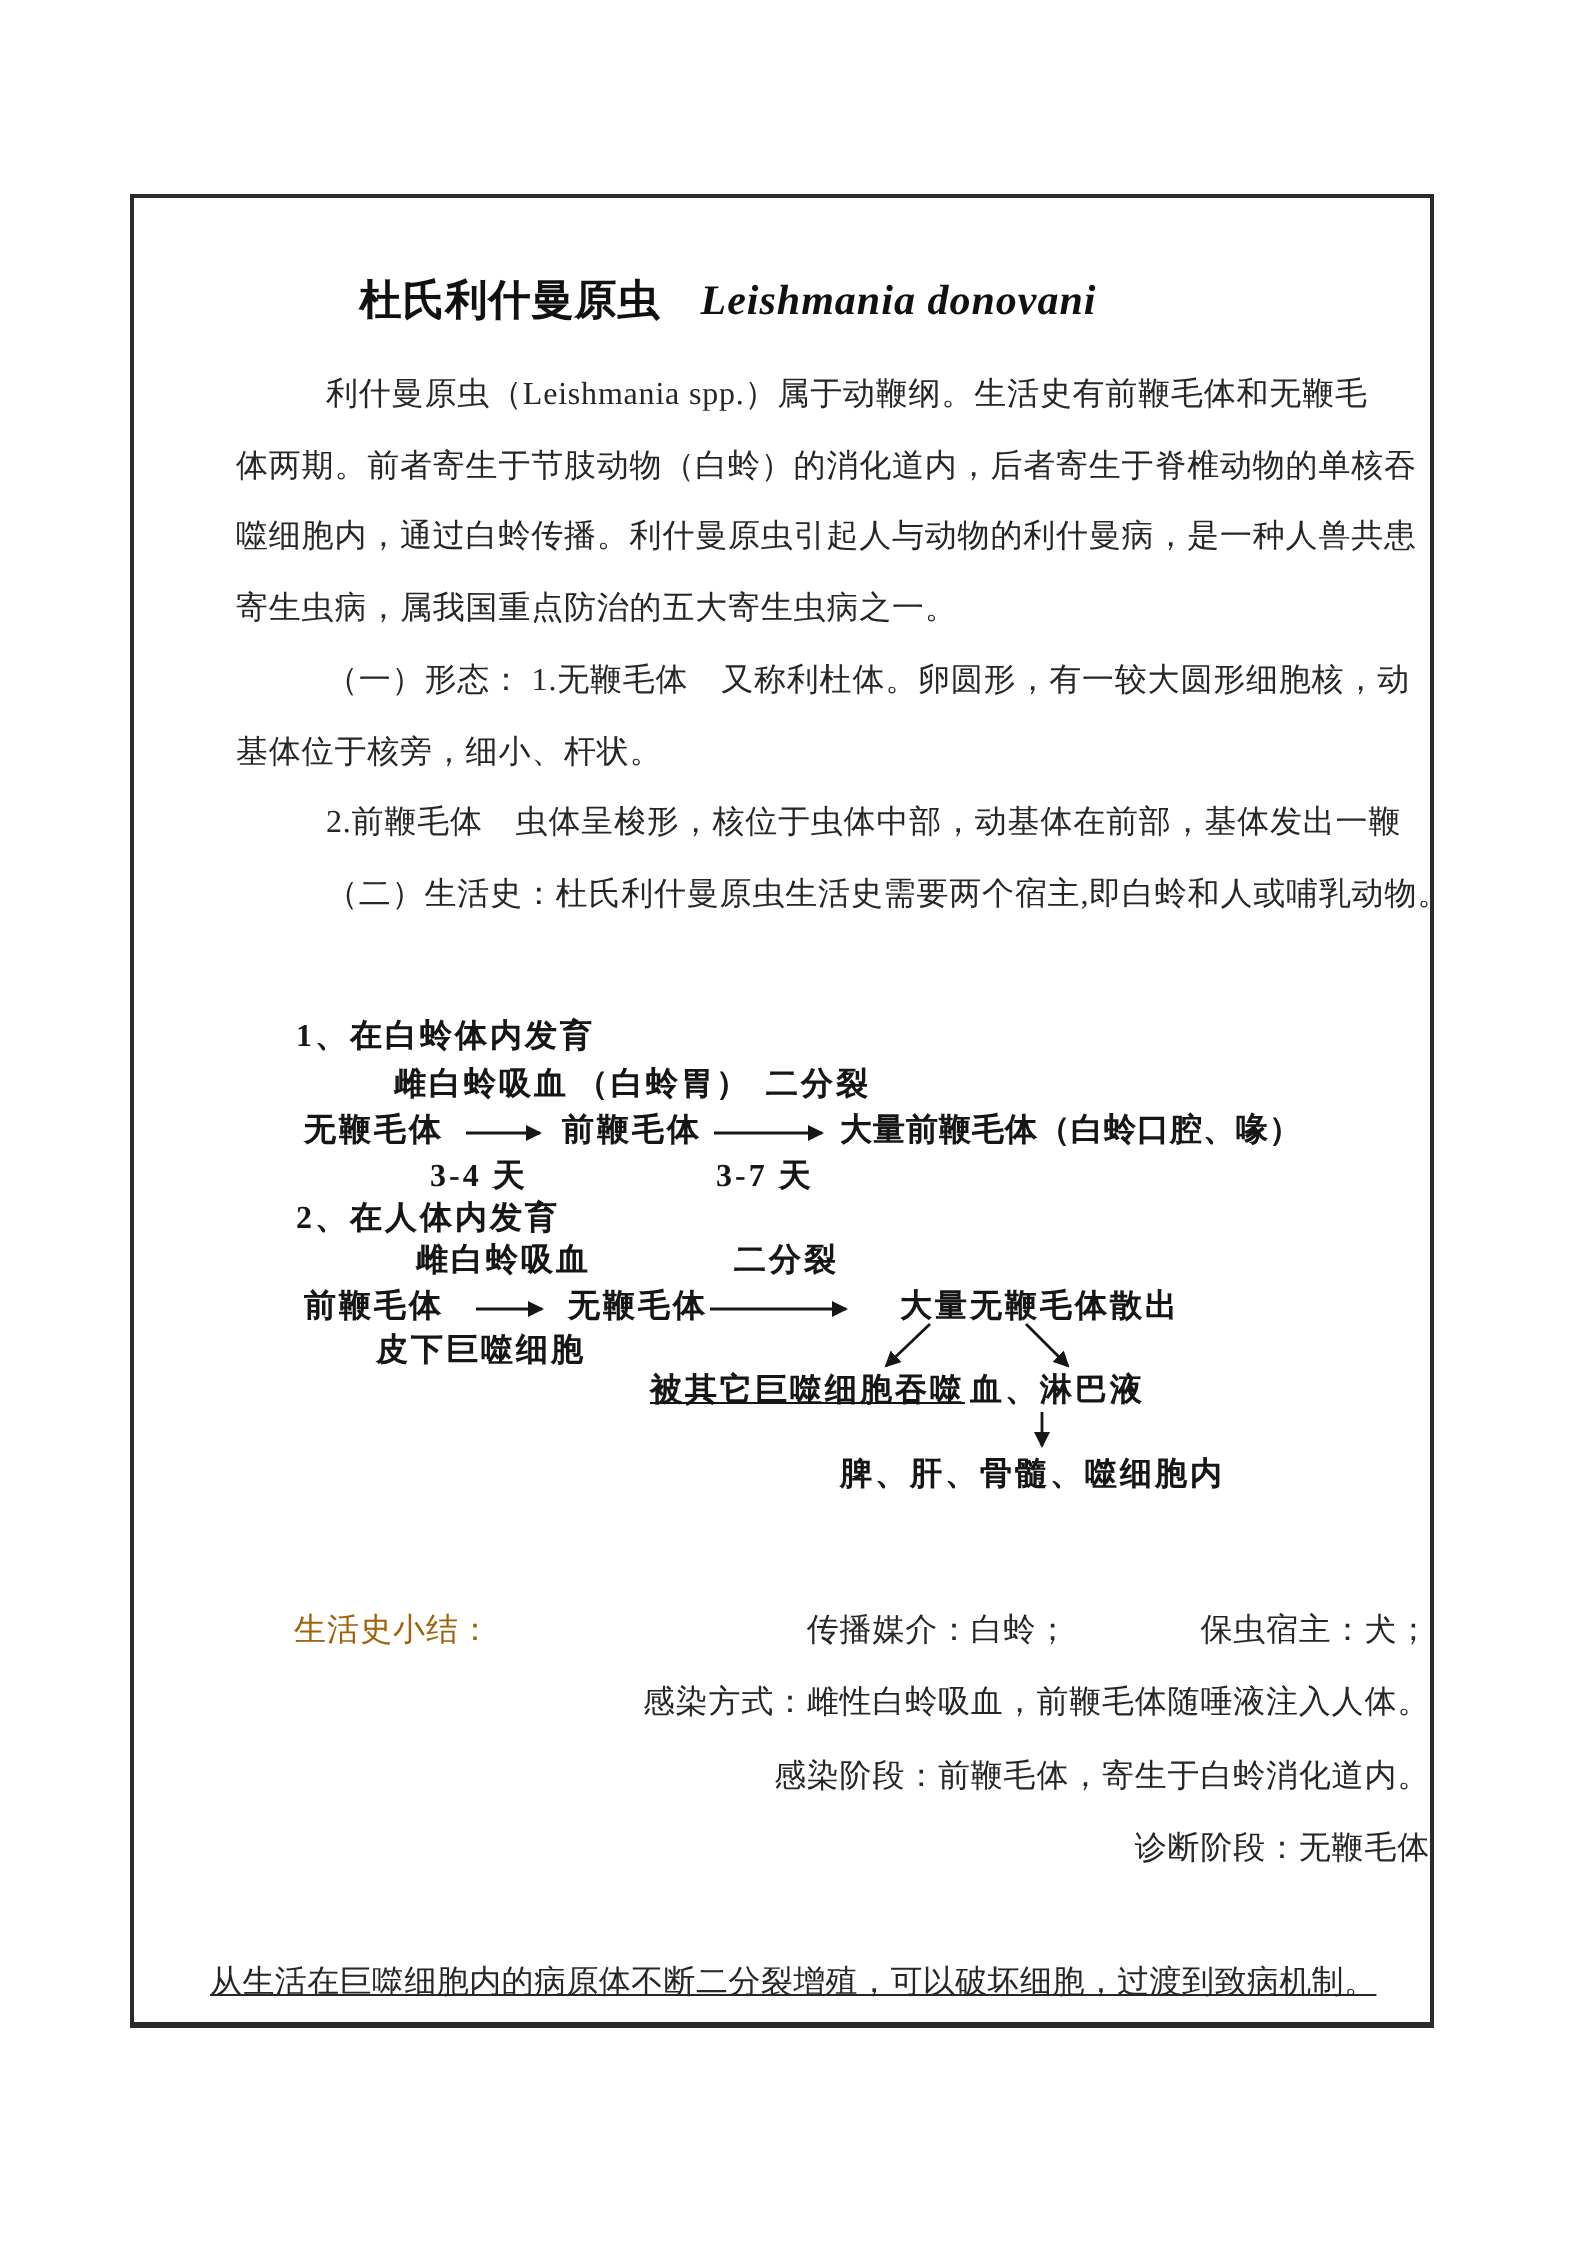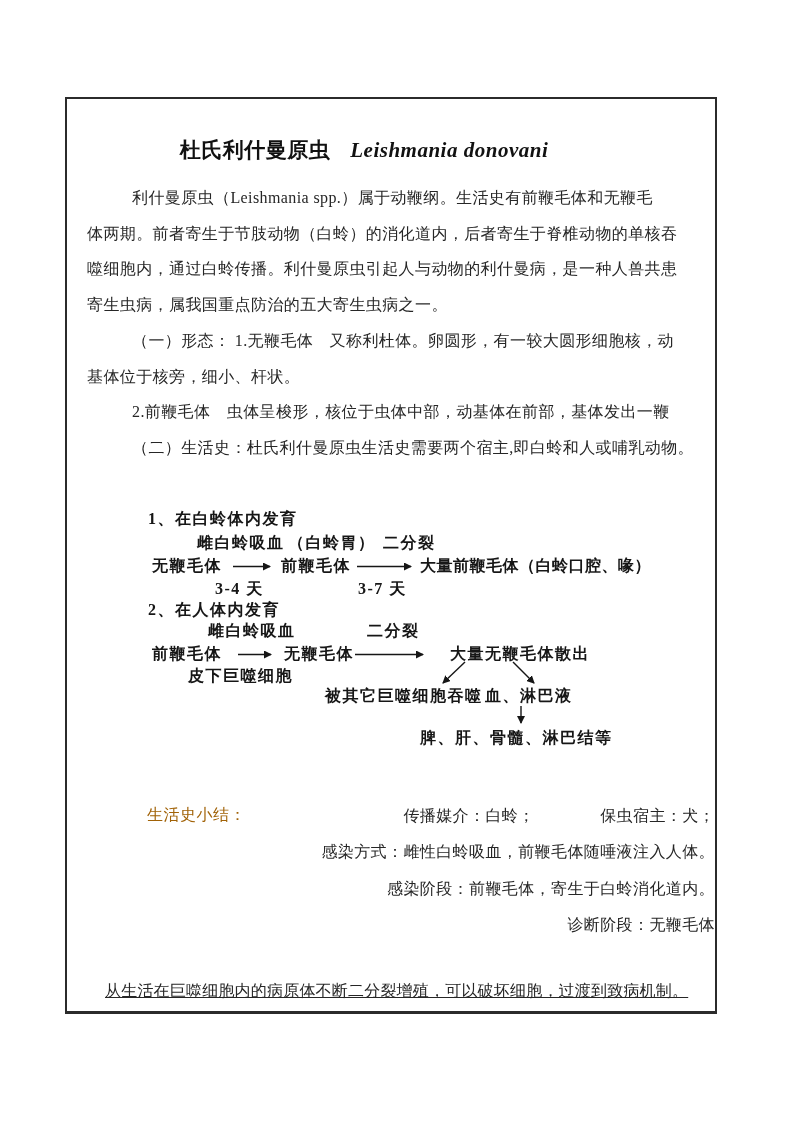--- a/index.html
+++ b/index.html
@@ -29,21 +29,21 @@
   }
   .doc-title .zh {
     font-size: 21px; font-weight: bold; color: #111;
   }
   .doc-title .latin {
     font-size: 21px; font-weight: bold; font-style: italic;
     margin-left: 20px; color: #111;
   }
   .body-text {
     position: absolute;
-    left: 87px; top: 180px; width: 586px;
+    left: 118px; top: 180px; width: 586px;
     font-size: 16px; line-height: 35.7px;
     color: #262626;
     letter-spacing: 0.4px;
   }
   .body-text .line { white-space: nowrap; }
   .body-text .indent { text-indent: 45px; }
   .dlabel {
     position: absolute;
     font-size: 16px; font-weight: 600;
     letter-spacing: 1.5px;
@@ -104,23 +104,23 @@
   <div class="dlabel" style="left:215px; top:580px;">3-4 天</div>
   <div class="dlabel" style="left:358px; top:580px;">3-7 天</div>
 
   <div class="dlabel" style="left:148px; top:601px;">2、在人体内发育</div>
   <div class="dlabel" style="left:208px; top:622px;">雌白蛉吸血</div>
   <div class="dlabel" style="left:367px; top:622px;">二分裂</div>
   <div class="dlabel" style="left:152px; top:645px;">前鞭毛体</div>
   <div class="dlabel" style="left:284px; top:645px;">无鞭毛体</div>
   <div class="dlabel" style="left:450px; top:645px;">大量无鞭毛体散出</div>
   <div class="dlabel" style="left:188px; top:667px;">皮下巨噬细胞</div>
-  <div class="dlabel" style="left:325px; top:687px;">被其它巨噬细胞吞噬</div>
+  <div class="dlabel" style="left:325px; top:687px;text-decoration:underline;">被其它巨噬细胞吞噬</div>
   <div class="dlabel" style="left:485px; top:687px;">血、淋巴液</div>
-  <div class="dlabel" style="left:420px; top:729px;">脾、肝、骨髓、淋巴结等</div>
+  <div class="dlabel" style="left:420px; top:729px;">脾、肝、骨髓、噬细胞内</div>
 
   <svg class="arrows" width="794" height="260" viewBox="0 0 794 260">
     <defs>
       <marker id="ah" markerWidth="9" markerHeight="8" refX="7" refY="4" orient="auto" markerUnits="userSpaceOnUse">
         <path d="M0,0 L8,4 L0,8 Z" fill="#161616"></path>
       </marker>
     </defs>
     <line x1="233" y1="66.5" x2="270" y2="66.5" stroke="#161616" stroke-width="1.4" marker-end="url(#ah)"></line>
     <line x1="357" y1="66.5" x2="411" y2="66.5" stroke="#161616" stroke-width="1.4" marker-end="url(#ah)"></line>
     <line x1="238" y1="154.5" x2="271" y2="154.5" stroke="#161616" stroke-width="1.4" marker-end="url(#ah)"></line>

